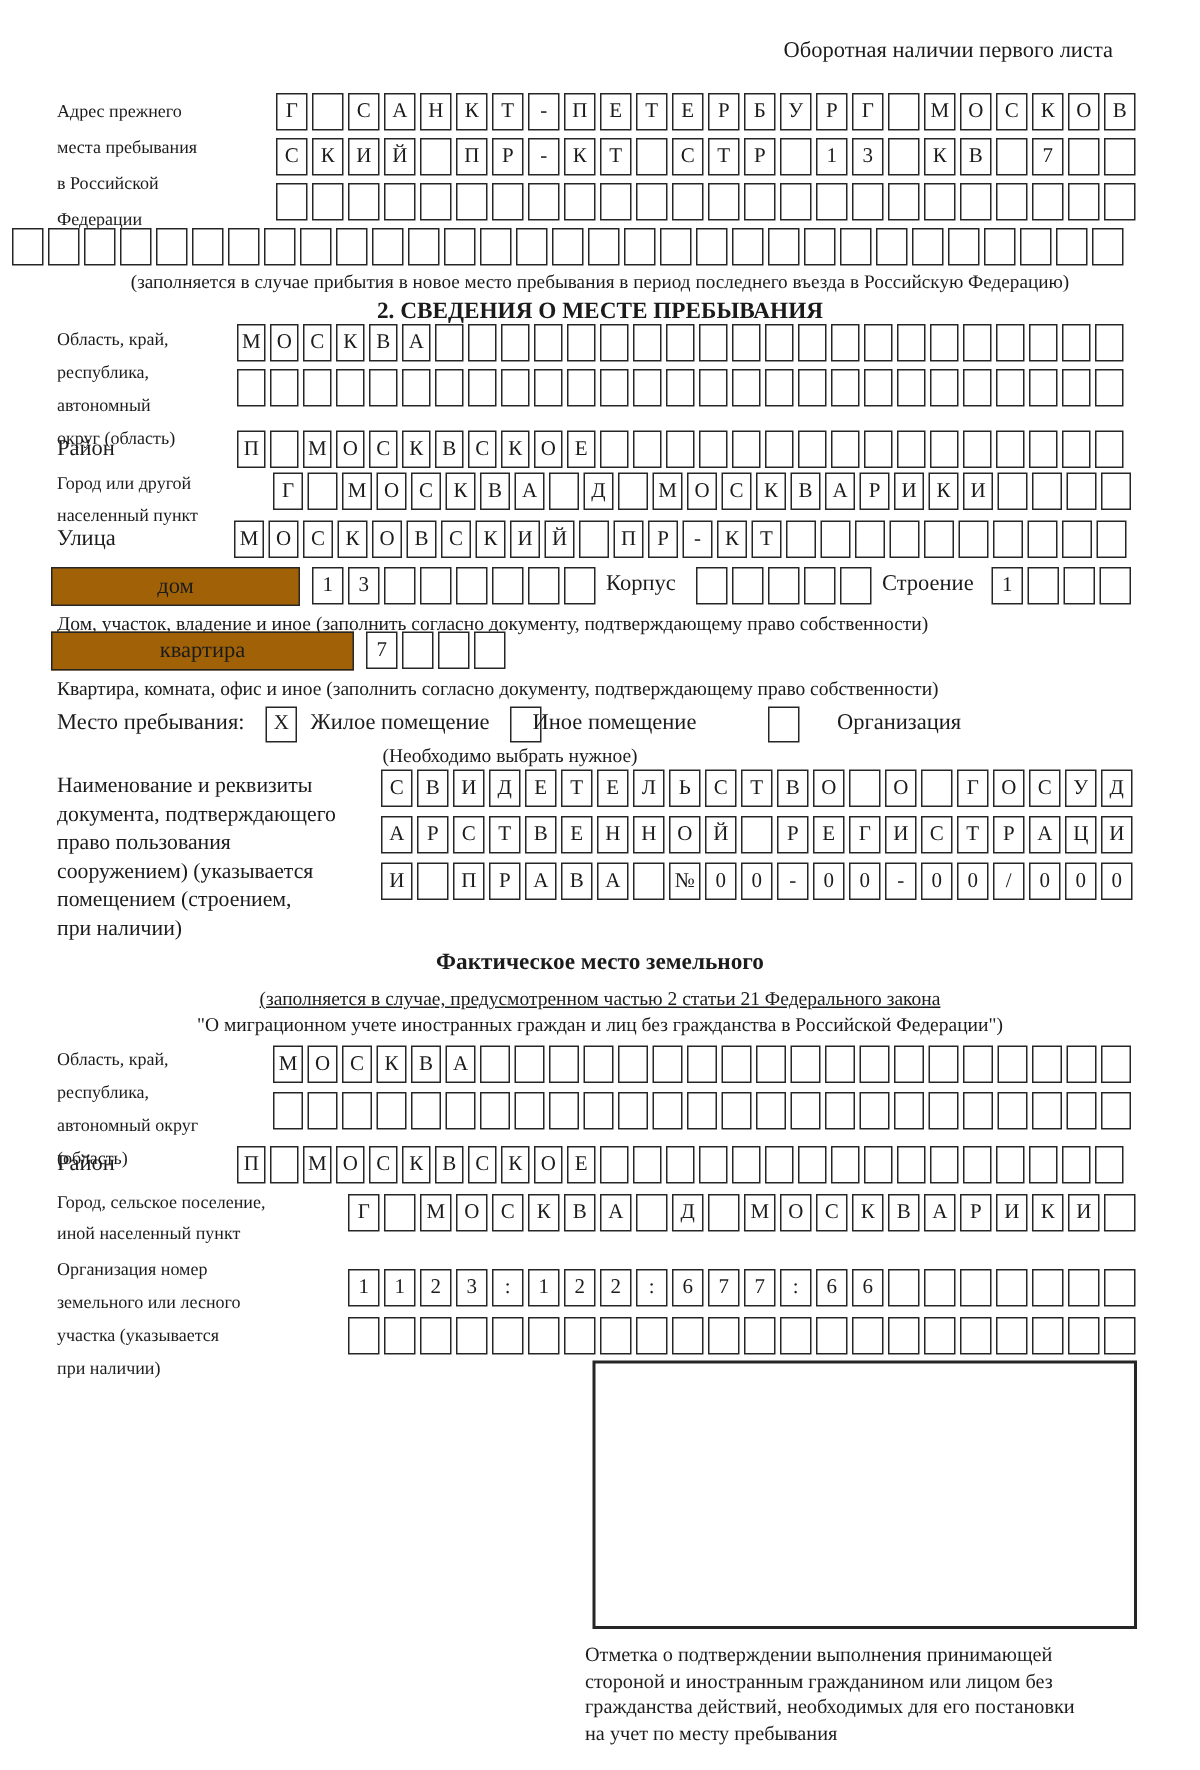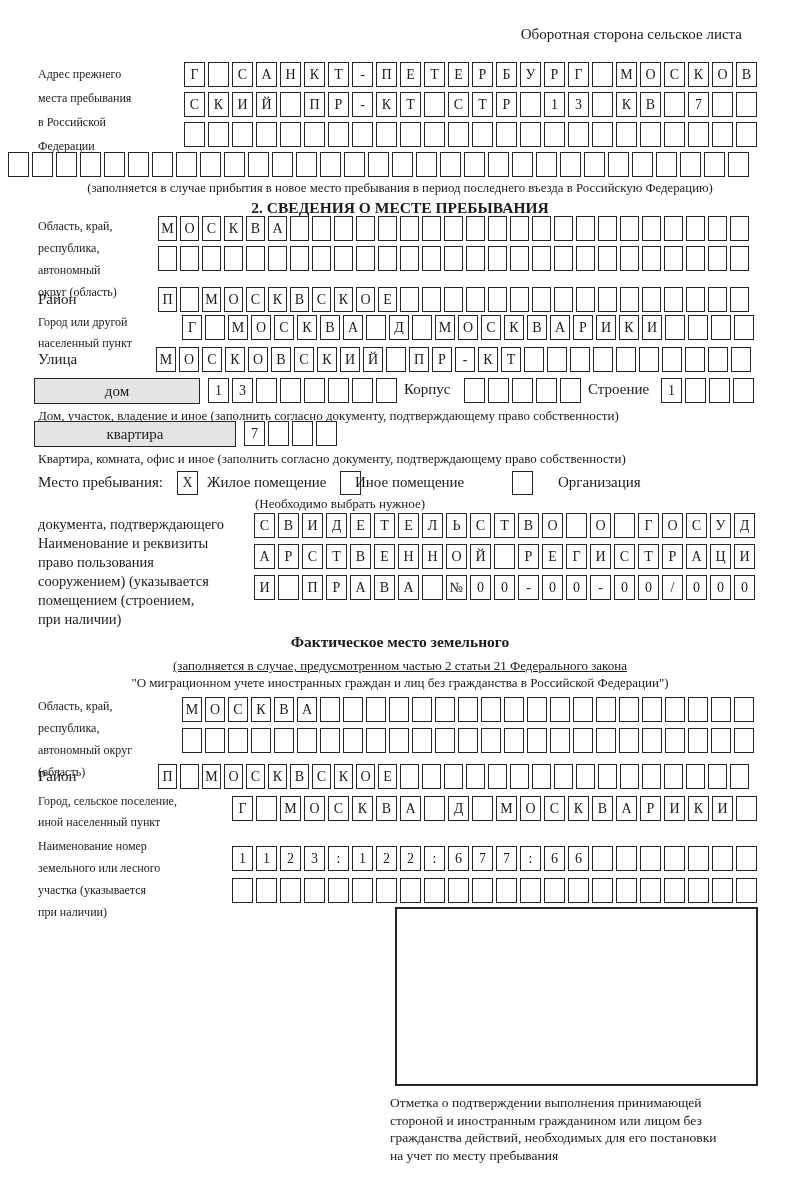--- a/index.html
+++ b/index.html
@@ -14,33 +14,33 @@
   .center{left:0;width:800px;text-align:center;}
   .bold{font-weight:bold;}
   .cellrow{position:absolute;display:flex;gap:3px;}
   .cell{border:1.5px solid #262626;height:25px;box-sizing:border-box;
         display:inline-flex;align-items:center;justify-content:center;
         font-size:14px;background:#fff;flex:0 0 auto;}
   .w21 .cell{width:21px;}
   .w20 .cell{width:20px;}
   .w19 .cell{width:19px;}
   .widebox{position:absolute;border:1.5px solid #262626;height:26px;box-sizing:border-box;
-        display:flex;align-items:center;justify-content:center;font-size:15px;background:#e5e5e5;}
+        display:flex;align-items:center;justify-content:center;font-size:15px;background:#a16207;}
   .cb{position:absolute;border:1.5px solid #262626;width:21px;height:24px;box-sizing:border-box;
         display:flex;align-items:center;justify-content:center;font-size:14px;background:#fff;}
   .inline-lab{position:absolute;font-size:15px;white-space:nowrap;}
   .stampbox{position:absolute;border:2px solid #262626;background:#fff;box-sizing:border-box;}
   .stampnote{position:absolute;font-size:13.5px;line-height:17.5px;text-align:left;}
 </style>
 </head>
 <body>
 
 <div class="page">
 
-  <div class="abs" style="top:26px;left:0;width:742px;text-align:right;font-size:15px;">Оборотная сторона сельское листа</div>
+  <div class="abs" style="top:26px;left:0;width:742px;text-align:right;font-size:15px;">Оборотная наличии первого листа</div>
 
   <div class="lab lh24" style="left:38px;top:62px;width:145px;">
       <div>Адрес прежнего</div>
       <div>места пребывания</div>
       <div>в Российской</div>
       <div>Федерации</div>
     </div>
   <div class="cellrow w21" style="left:184px;top:62px;">
       <span class="cell">Г</span>
       <span class="cell"></span>
@@ -354,22 +354,22 @@
   <div class="inline-lab" style="left:38px;top:474px;">Место пребывания:</div>
   <div class="cb" style="left:177px;top:471px;">X</div>
   <div class="inline-lab" style="left:207px;top:474px;">Жилое помещение</div>
   <div class="cb" style="left:340px;top:471px;"></div>
   <div class="inline-lab" style="left:355px;top:474px;">Иное помещение</div>
   <div class="cb" style="left:512px;top:471px;"></div>
   <div class="inline-lab" style="left:558px;top:474px;">Организация</div>
   <div class="cap" style="left:160px;top:496px;width:360px;text-align:center;">(Необходимо выбрать нужное)</div>
 
   <div class="lab lh19" style="left:38px;top:515px;width:215px;">
+      <div>Наименование и реквизиты</div>
       <div>документа, подтверждающего</div>
-      <div>Наименование и реквизиты</div>
       <div>право пользования</div>
       <div>сооружением) (указывается</div>
       <div>помещением (строением,</div>
       <div>при наличии)</div>
     </div>
   <div class="cellrow w21" style="left:254px;top:513px;">
       <span class="cell">С</span>
       <span class="cell">В</span>
       <span class="cell">И</span>
       <span class="cell">Д</span>
@@ -557,21 +557,21 @@
       <span class="cell">В</span>
       <span class="cell">А</span>
       <span class="cell">Р</span>
       <span class="cell">И</span>
       <span class="cell">К</span>
       <span class="cell">И</span>
       <span class="cell"></span>
     </div>
 
   <div class="lab" style="left:38px;top:835px;width:190px;">
-      <div>Наименование номер</div>
+      <div>Организация номер</div>
       <div>земельного или лесного</div>
       <div>участка (указывается</div>
       <div>при наличии)</div>
     </div>
   <div class="cellrow w21" style="left:232px;top:846px;">
       <span class="cell">1</span>
       <span class="cell">1</span>
       <span class="cell">2</span>
       <span class="cell">3</span>
       <span class="cell">:</span>

